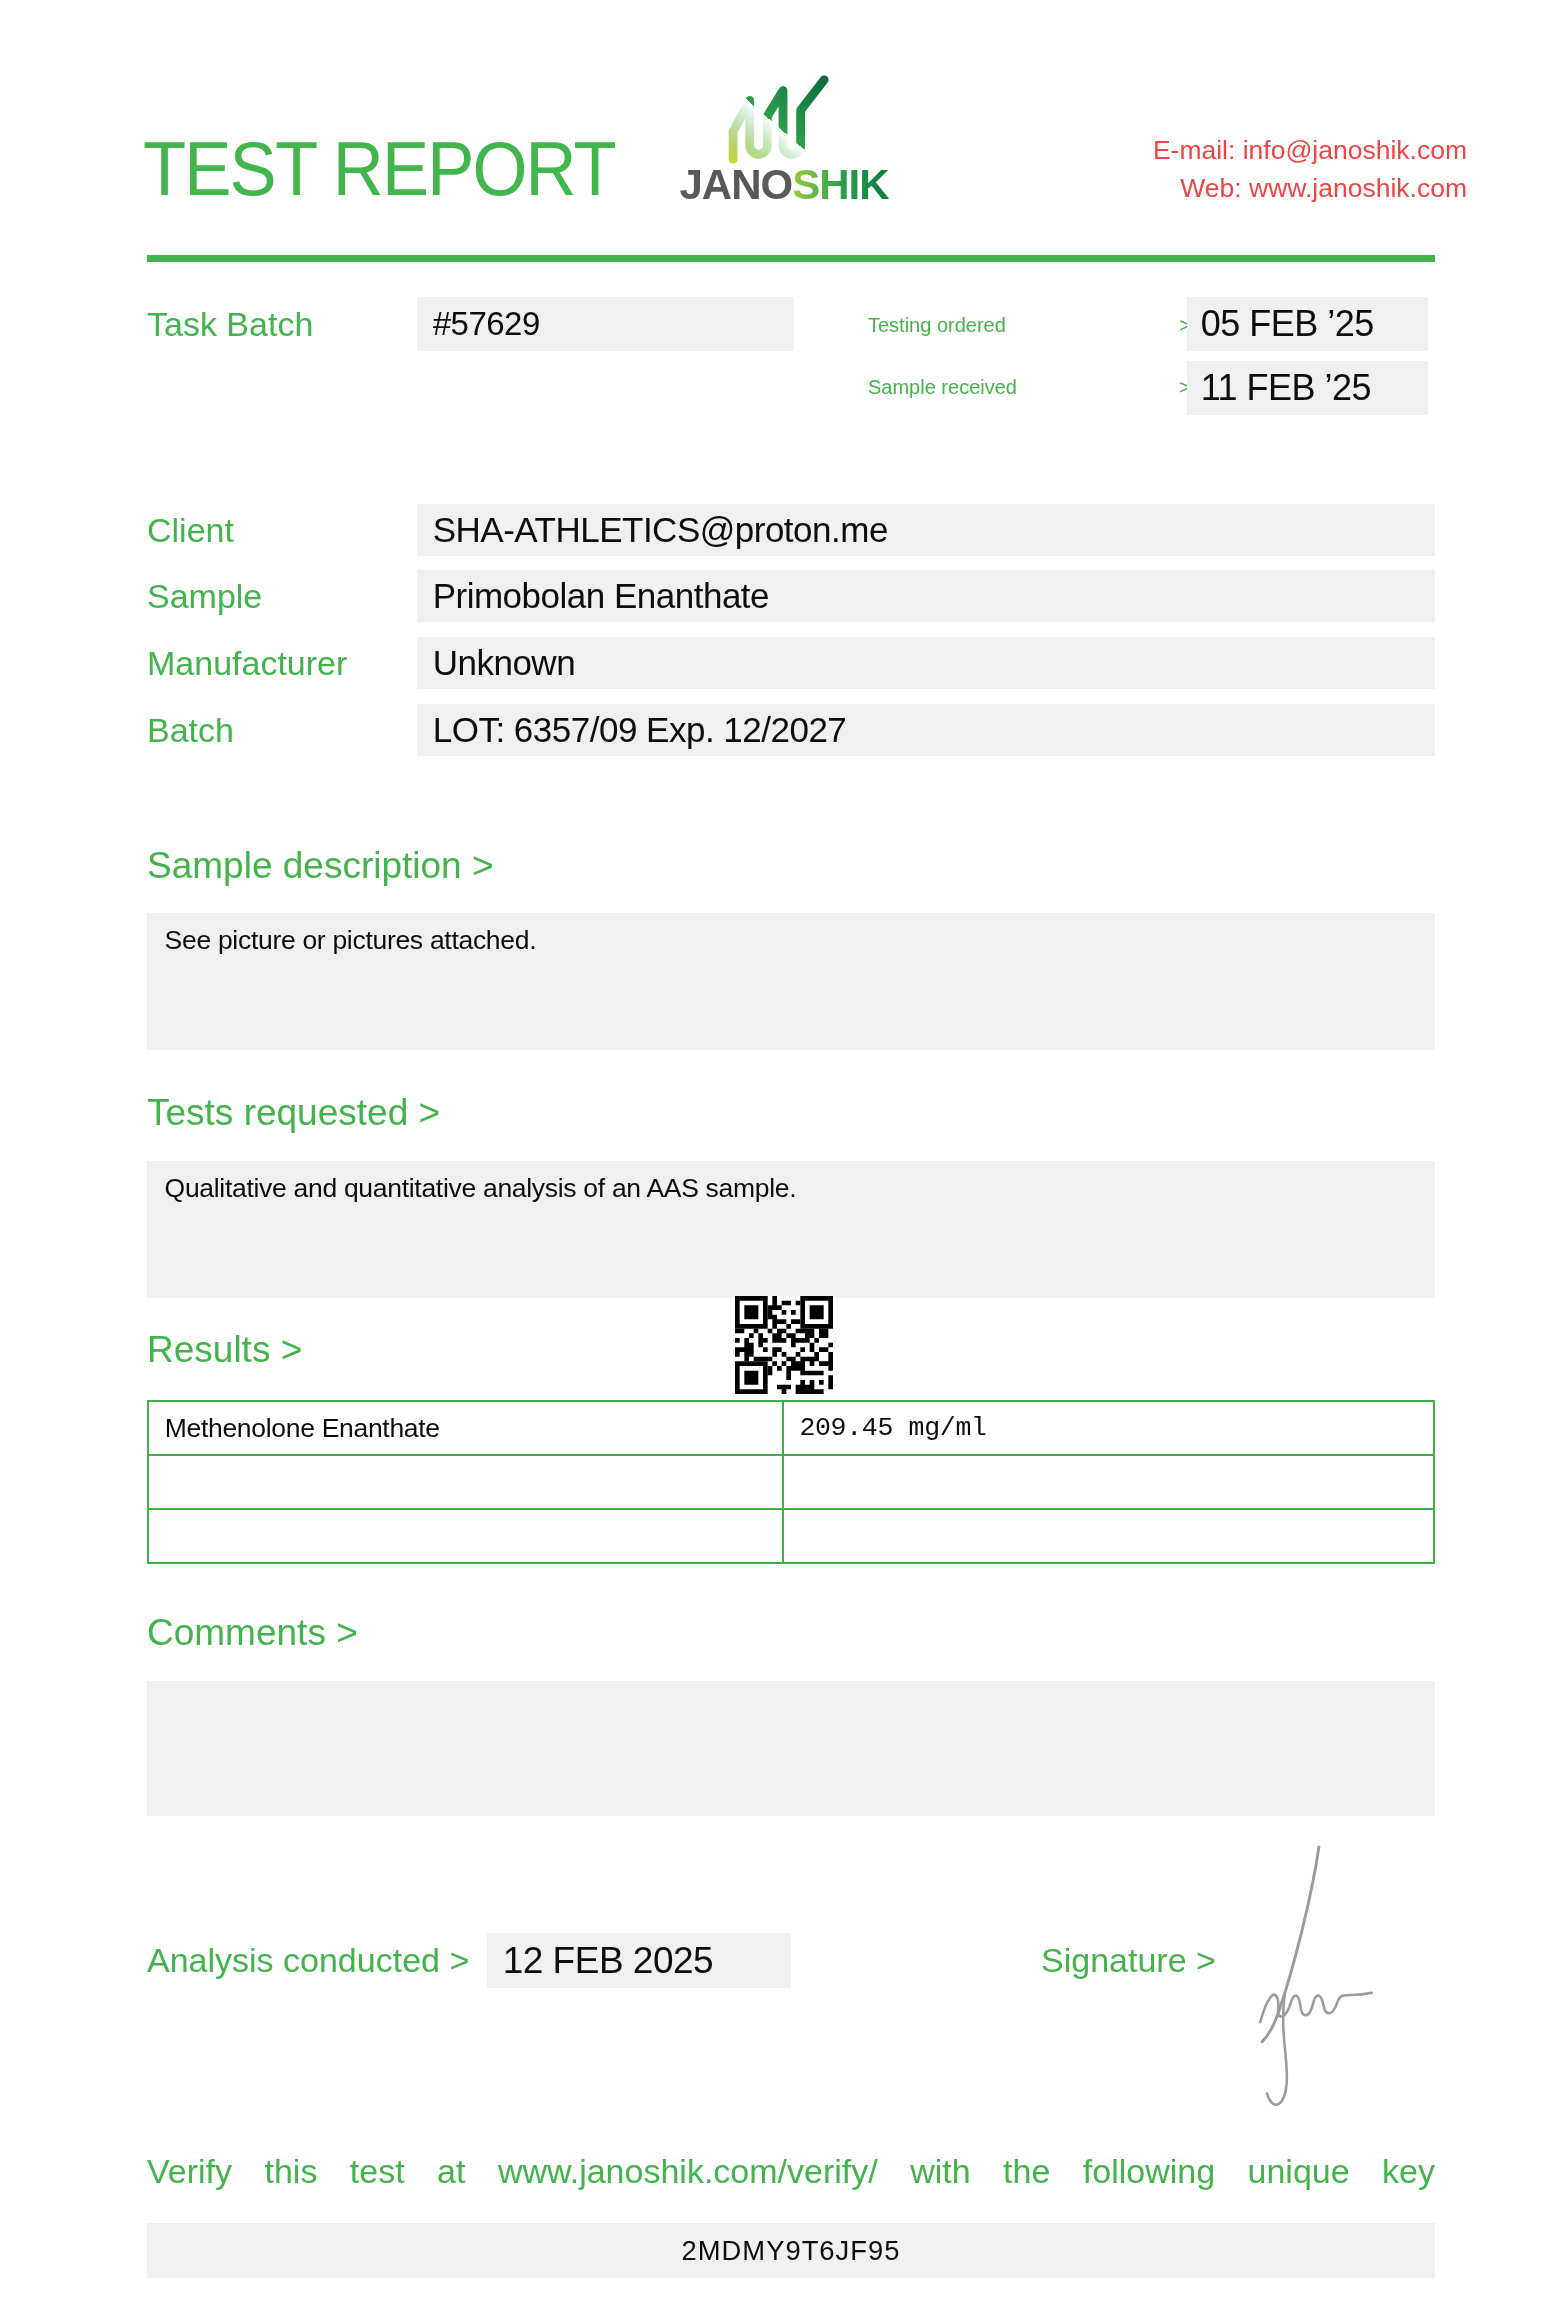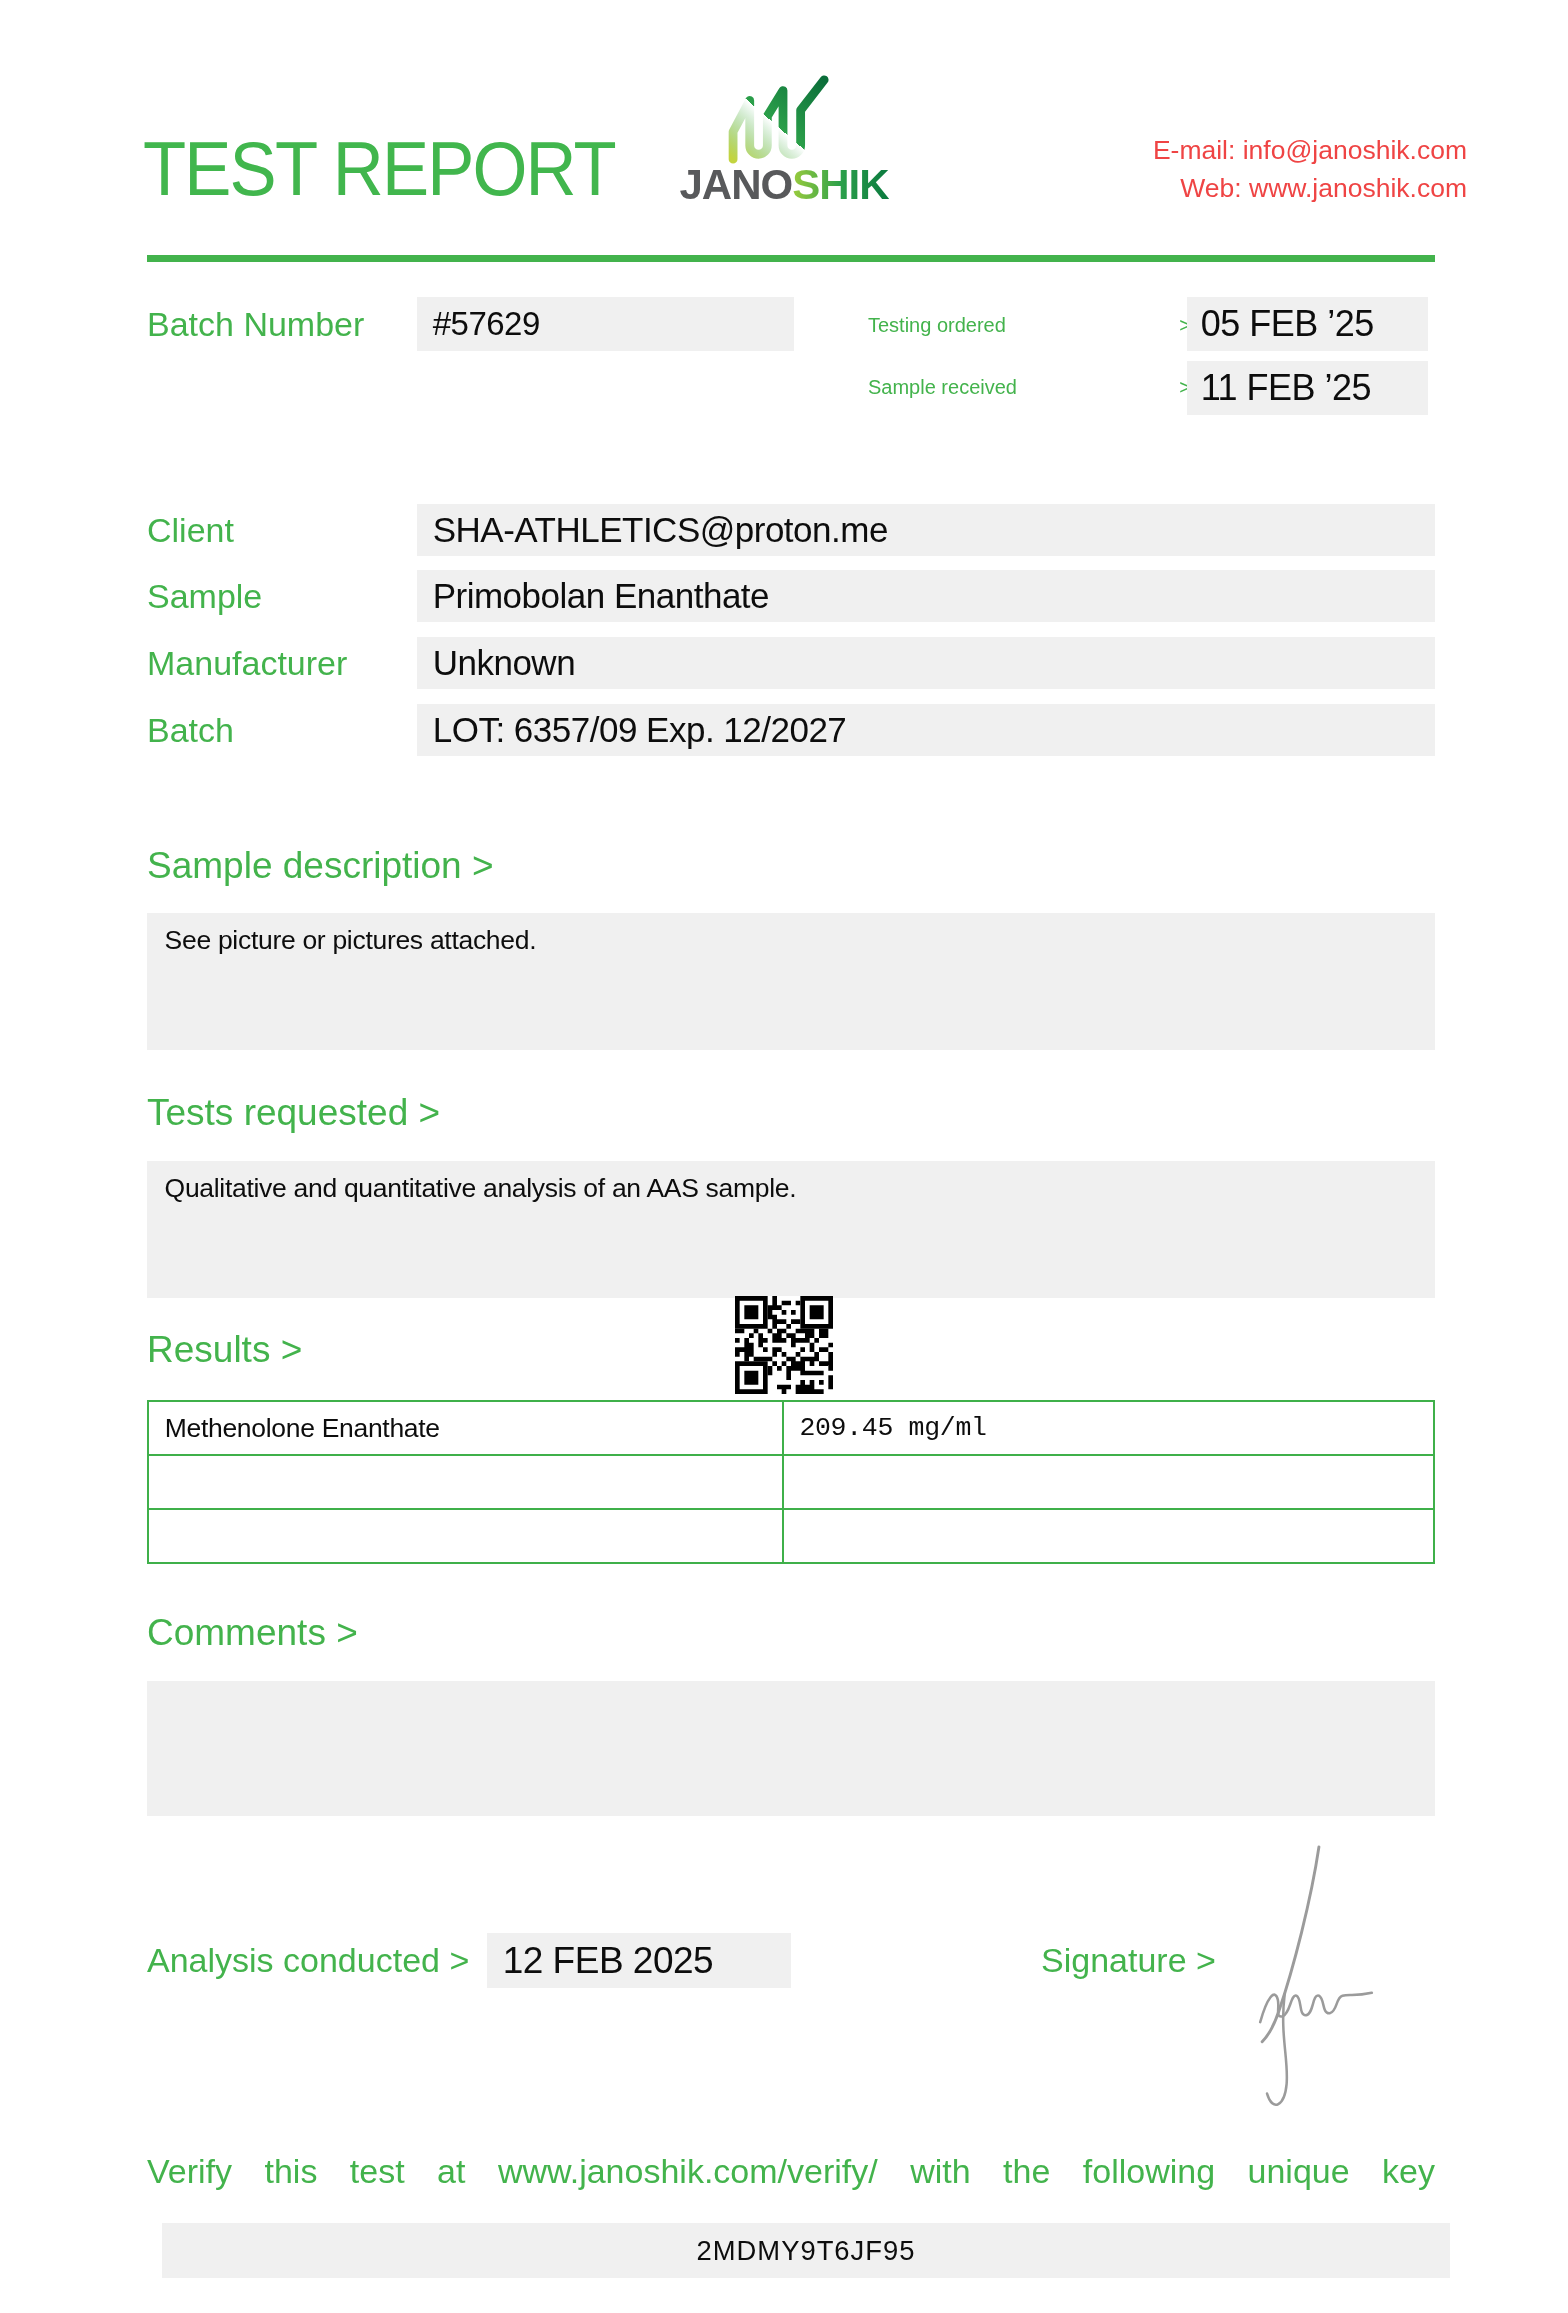--- a/index.html
+++ b/index.html
@@ -50,21 +50,21 @@
   .col-a{width:617px;}
   .col-b{width:634px;font-family:Liberation Mono, monospace;}
   .qr{left:735px;top:1296px;width:98px;height:98px;}
   
   .analysis-label{left:147px;top:1933px;height:55px;}
   .analysis-box{left:487px;top:1933px;width:304px;height:55px;padding-left:15.7px;box-sizing:border-box;font-size:37px;}
   .sig-label{left:1041px;top:1933px;height:55px;}
   .signature{left:1223px;top:1839px;}
   .verify{left:147px;top:2152px;width:1288px;font-size:34px;color:#43b34c;
     text-align:justify;text-align-last:justify;}
-  .keybar{left:162px;top:2223px;width:1288px;height:55px;justify-content:center;
+  .keybar{left:147px;top:2223px;width:1288px;height:55px;justify-content:center;
     font-size:27.4px;letter-spacing:1px;}
 </style>
 </head>
 <body>
 
 <div class="page">
 
   <div class="abs title">TEST REPORT</div>
 
   <svg class="abs logo-icon" width="113" height="93" viewBox="0 0 115 95">
@@ -83,21 +83,21 @@
     <span class="logo-jano">JANO</span><span class="logo-shik">SHIK</span>
   </div>
 
   <div class="abs contact">
     <div>E-mail: info@janoshik.com</div>
     <div>Web: www.janoshik.com</div>
   </div>
 
   <div class="abs rule"></div>
 
-  <div class="abs glabel vcenter task-label">Batch Number</div>
+  <div class="abs glabel vcenter task-label">Task Batch</div>
   <div class="abs graybox vcenter task-box value-text">#57629</div>
 
   <div class="abs glabel vcenter ord-label">
     <span>Testing ordered</span>
     <span class="arrow">&gt;</span>
   </div>
   <div class="abs graybox vcenter date-box value-text">05 FEB ’25</div>
 
   <div class="abs glabel vcenter ord-label rec-label">
     <span>Sample received</span>

